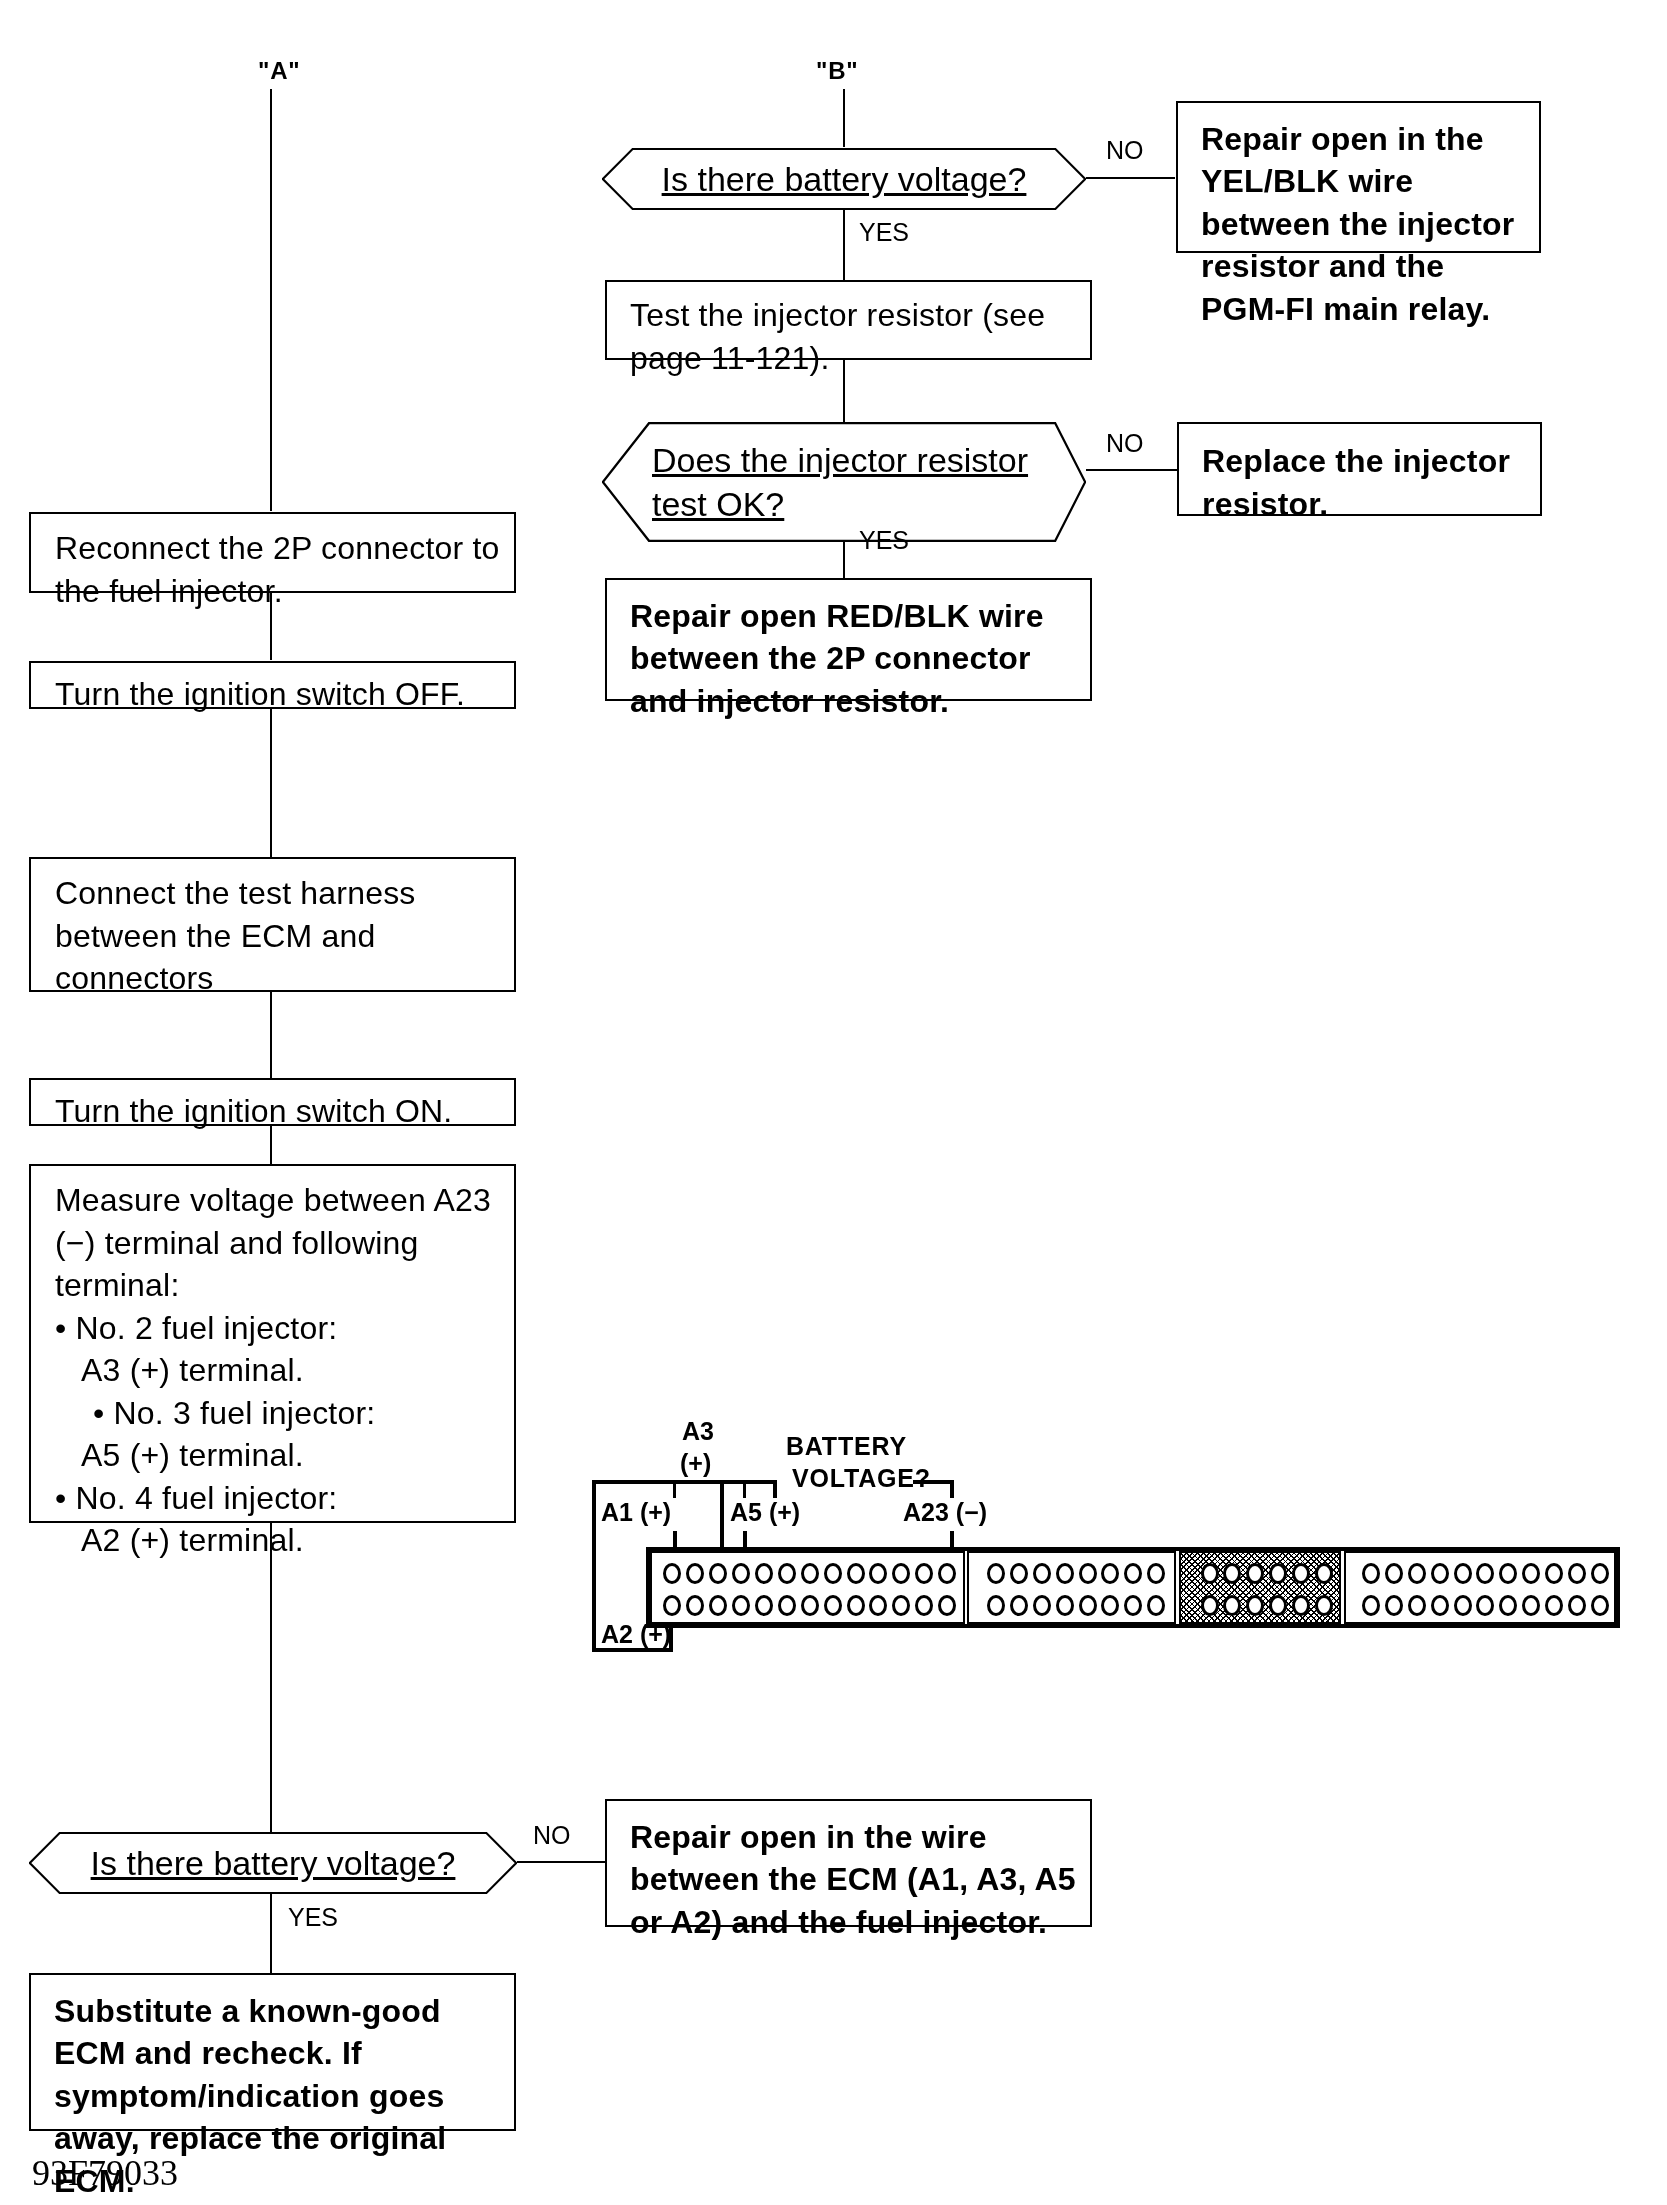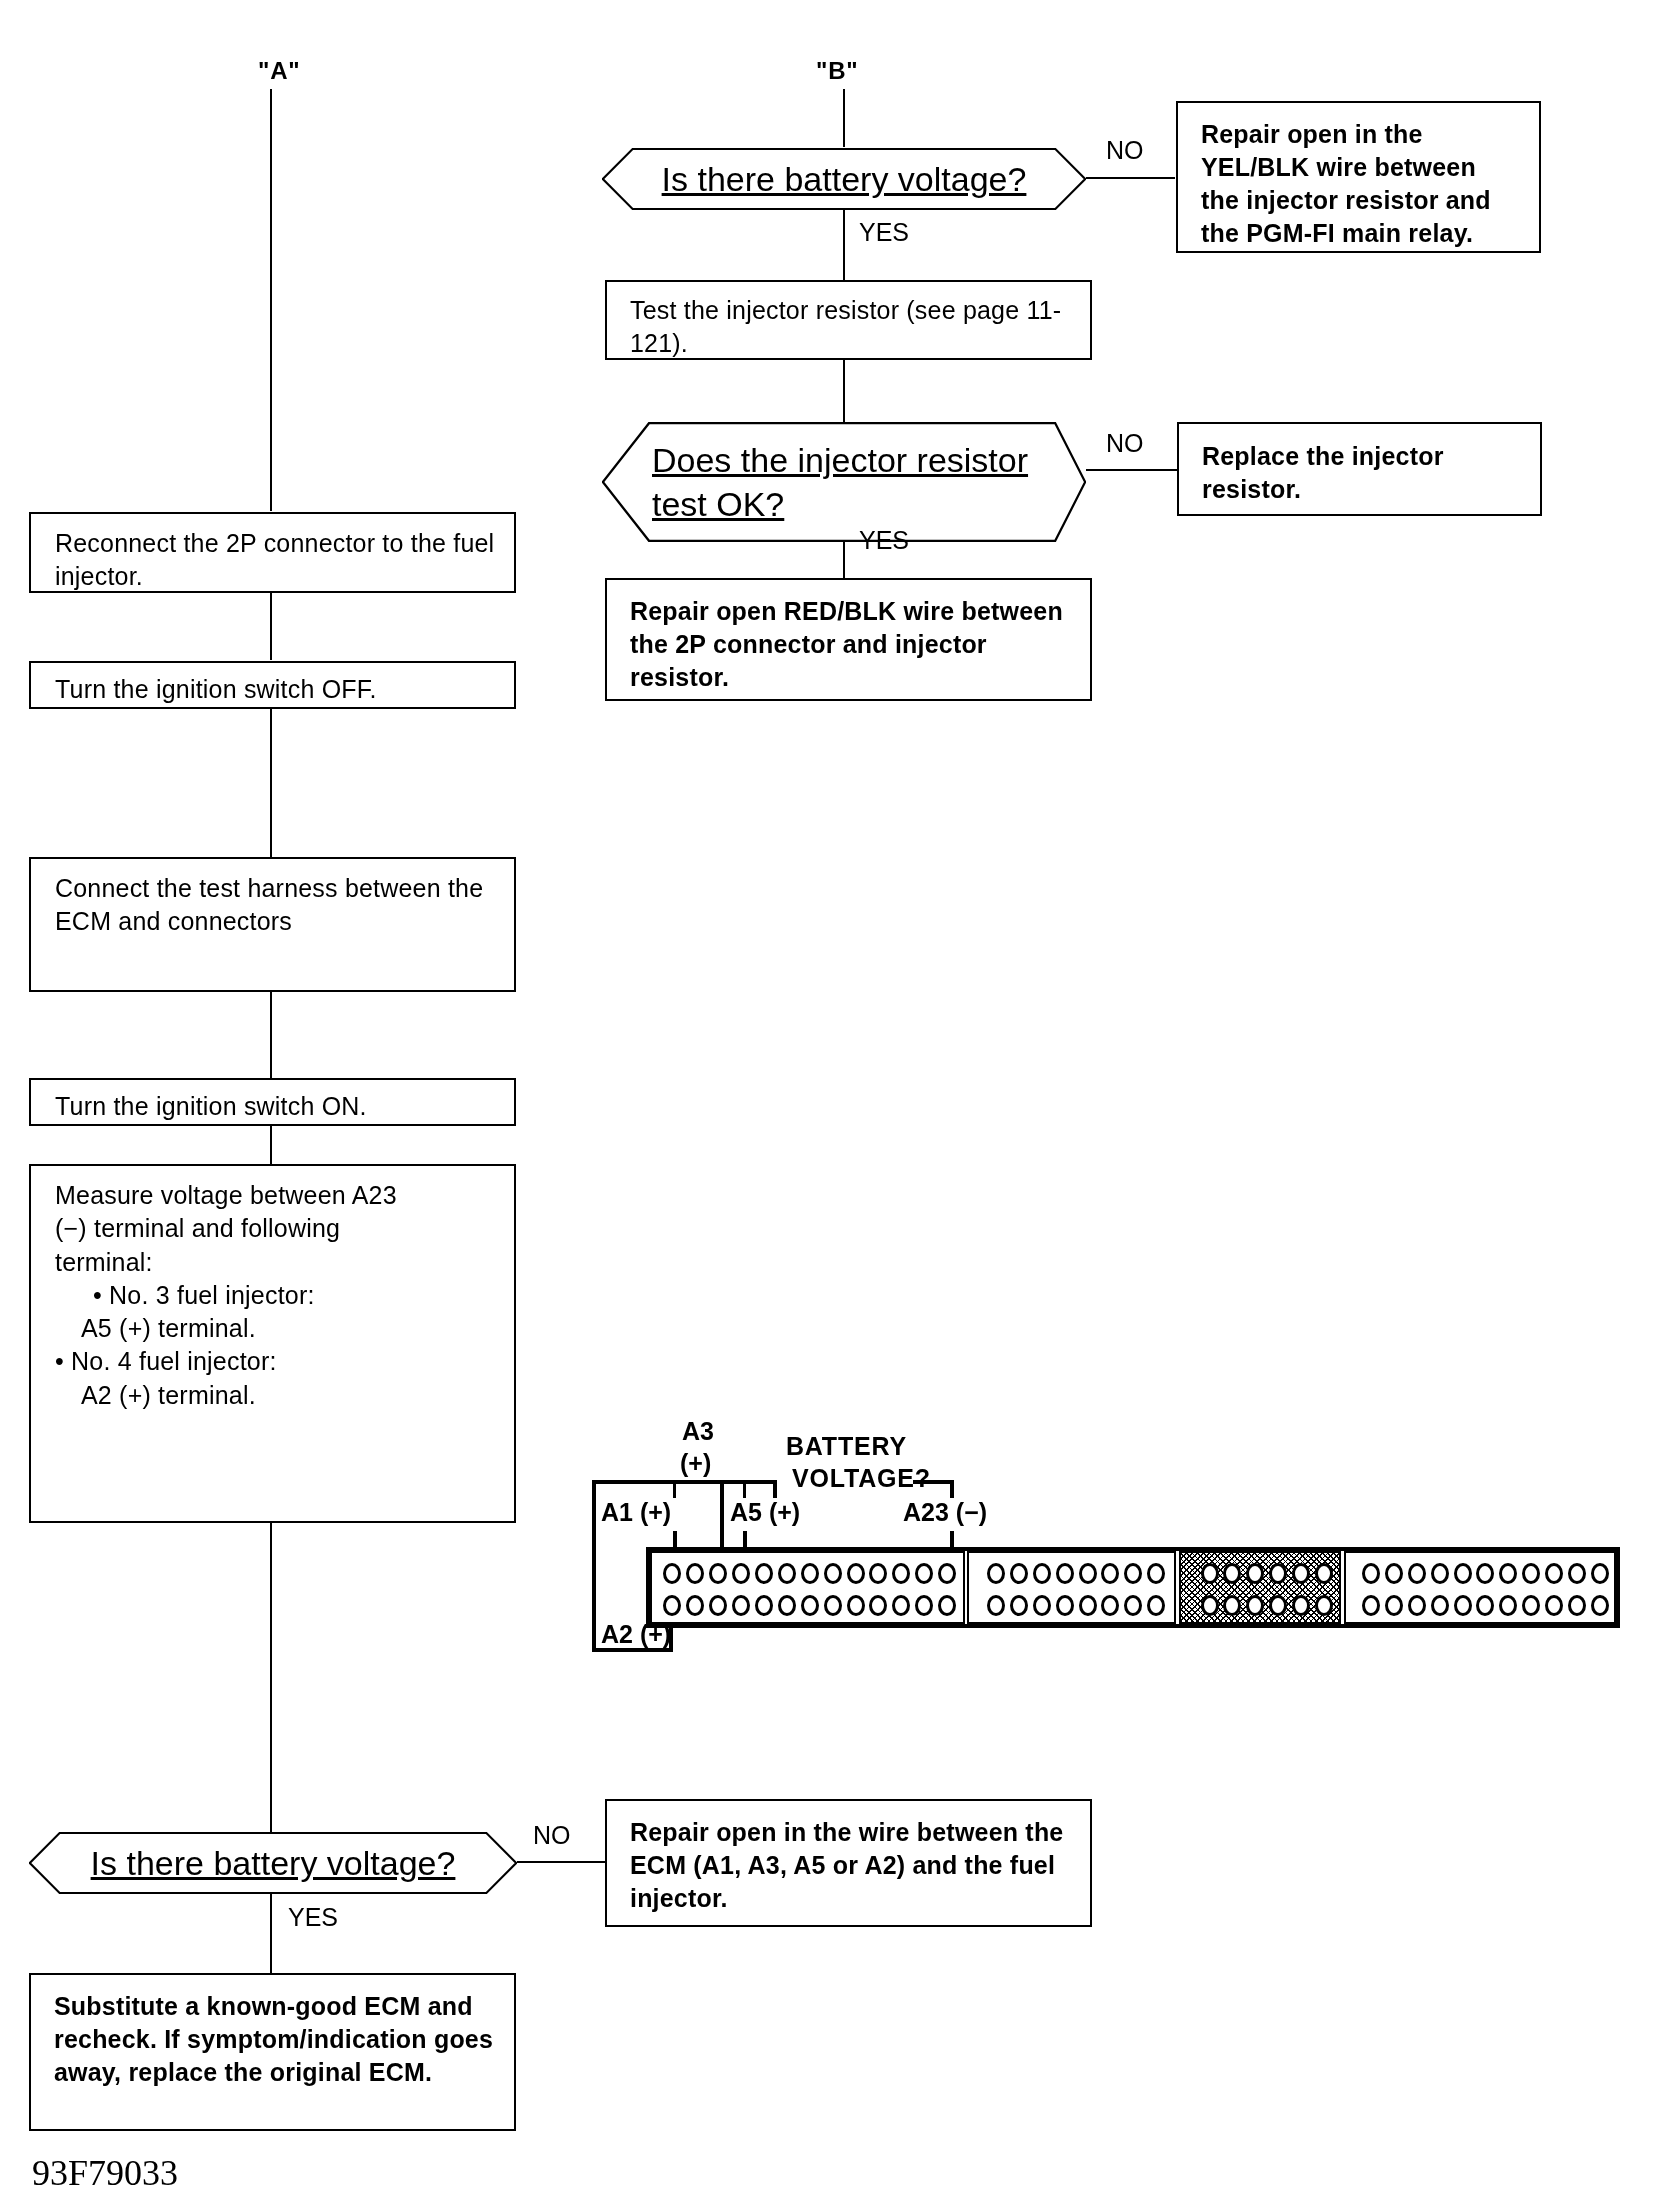--- a/index.html
+++ b/index.html
@@ -2,21 +2,21 @@
 <html style="font-size:13px"><head>
 <meta charset="utf-8">
 <style>
   html,body{margin:0;padding:0;background:#fff;}
   body{width:1668px;height:2205px;position:relative;
        font-family:"Liberation Sans",sans-serif;color:#000;
        -webkit-font-smoothing:antialiased;}
   
   .box{position:absolute;border:2.4px solid #000;box-sizing:border-box;background:#fff;}
   .box .txt{position:absolute;left:24px;right:11.4px;top:13px;
-            font-size:25px;line-height:1.33;letter-spacing:0.2px;}
+            font-size:32px;line-height:1.33;letter-spacing:0.2px;}
   .box.bold .txt{font-weight:bold;}
   
   .hex{position:absolute;box-sizing:border-box;}
   .hex svg{position:absolute;left:0;top:0;width:100%;height:100%;}
   .hex .htxt{position:absolute;left:49px;right:32px;top:0;bottom:0;
              display:flex;align-items:center;
              font-size:34px;line-height:1.3;text-decoration:underline;}
   .hex.ctr .htxt{justify-content:center;left:57px;right:57px;}
   
   .vline{position:absolute;width:2.4px;background:#000;}
@@ -74,20 +74,24 @@
 <div class="box" style="left:29px;top:1078px;width:487px;height:48px;">
   <div class="txt" style="top:9.7px;">Turn the ignition switch ON.</div>
 </div>
 
 <div class="box" style="left:29px;top:1164px;width:487px;height:359px;">
   <div class="txt" style="top:13px;right:16px;">
     <div>Measure voltage between A23</div>
     <div>(−)  terminal  and  following</div>
     <div>terminal:</div>
     <div>
+      <div style="padding-left:13px;text-indent:-13px;">•&nbsp;<span>No. 2 fuel injector:</span></div>
+      <div style="padding-left:26px;"><span>A3 (+) terminal.</span></div>
+    </div>
+    <div>
       <div style="padding-left:13px;text-indent:-13px;margin-left:38px;">•&nbsp;<span>No. 3 fuel injector:</span></div>
       <div style="padding-left:26px;"><span>A5 (+) terminal.</span></div>
     </div>
     <div>
       <div style="padding-left:13px;text-indent:-13px;">•&nbsp;<span>No. 4 fuel injector:</span></div>
       <div style="padding-left:26px;"><span>A2 (+) terminal.</span></div>
     </div>
   </div>
 </div>
 

